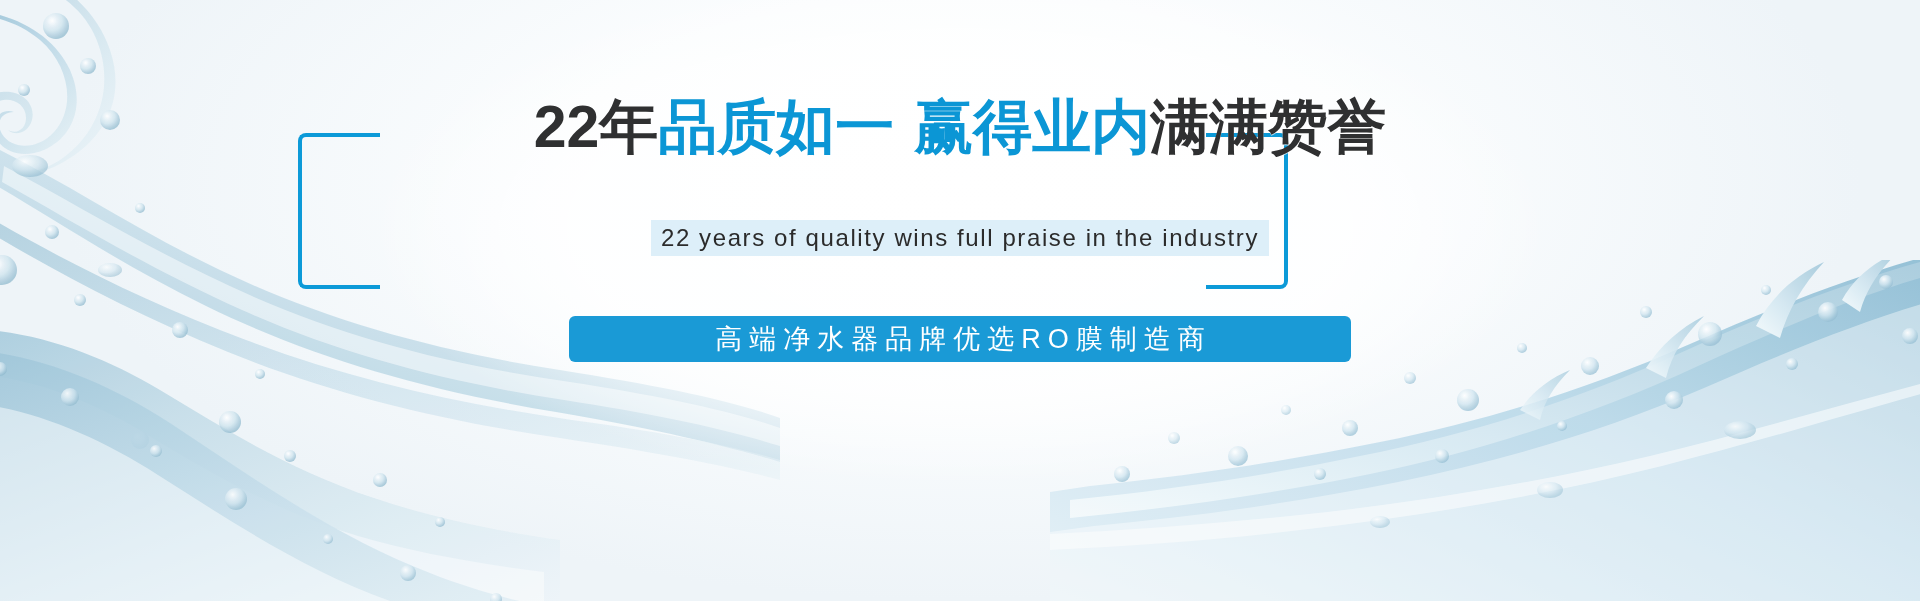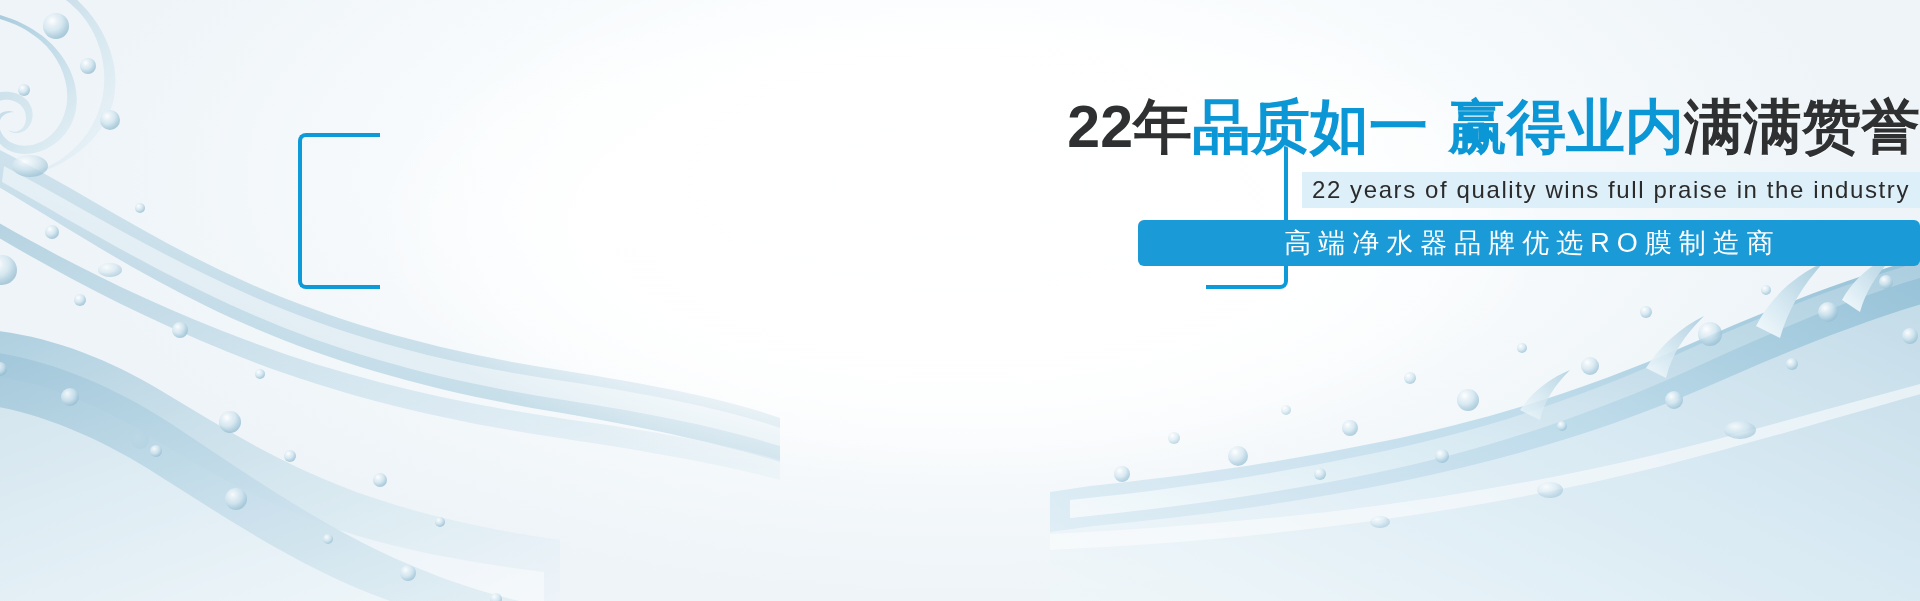--- a/index.html
+++ b/index.html
@@ -34,21 +34,21 @@
     border-width:4px 0 4px 4px;border-radius:8px 0 0 8px;
   }
   .bracket-right{
     left:1206px;top:133px;width:78px;height:148px;
     border-width:4px 4px 4px 0;border-radius:0 8px 8px 0;
   }
 
   
   .content{
     position:absolute;left:0;right:0;top:96px;
-    display:flex;flex-direction:column;align-items:flex-end;
+    display:flex;flex-direction:column;align-items:center;gap:48px;
   }
   .headline{
     font-size:59px;line-height:1.06;font-weight:bold;letter-spacing:0px;
     white-space:nowrap;margin-bottom:13px;
     text-shadow:0 1px 0 rgba(255,255,255,.7);
   }
   .t-dark{color:#2f3031;}
   .t-blue{color:#0b96d5;}
   .gap{display:inline-block;width:20px;}
 

